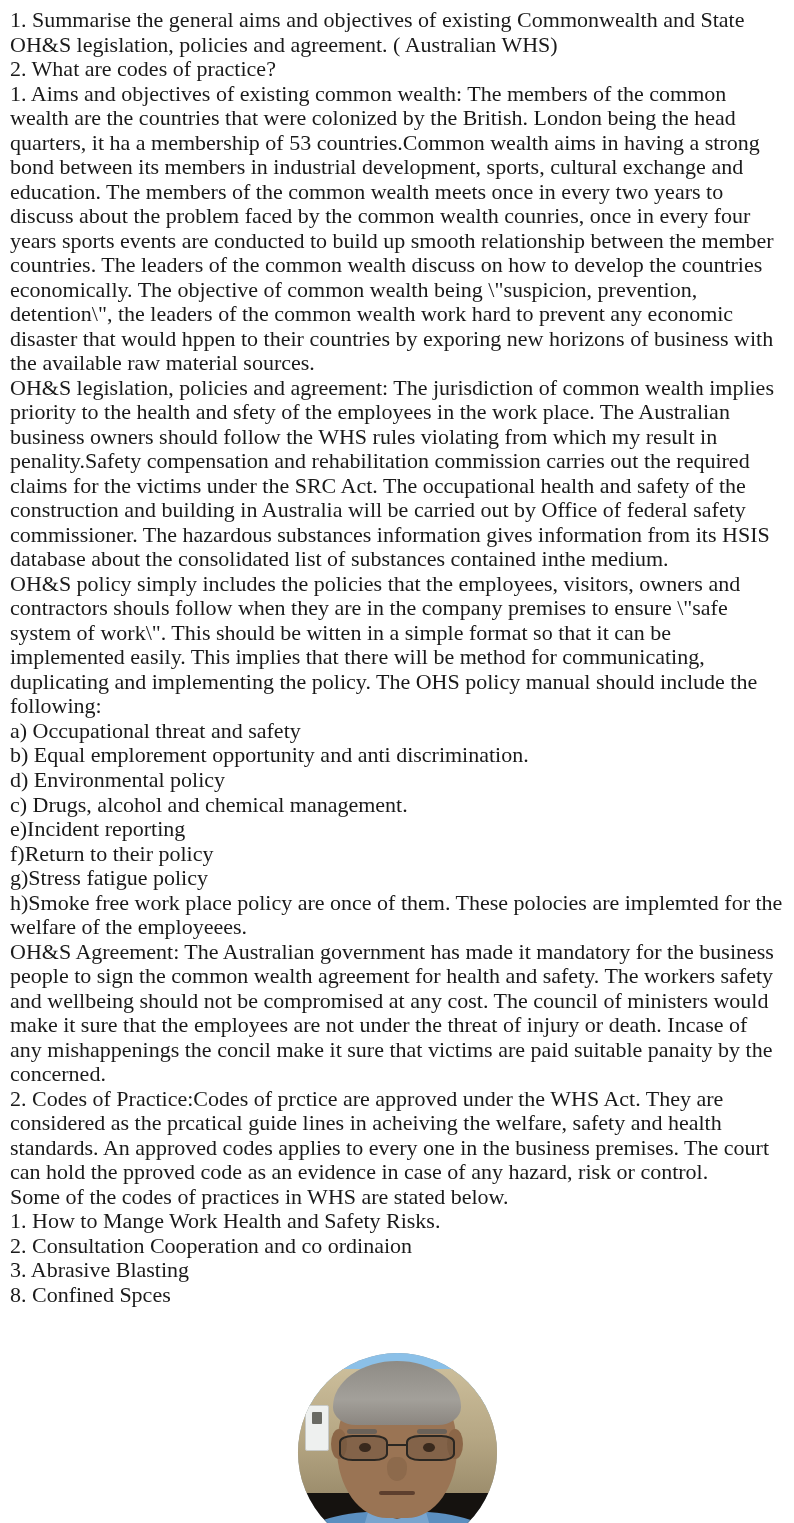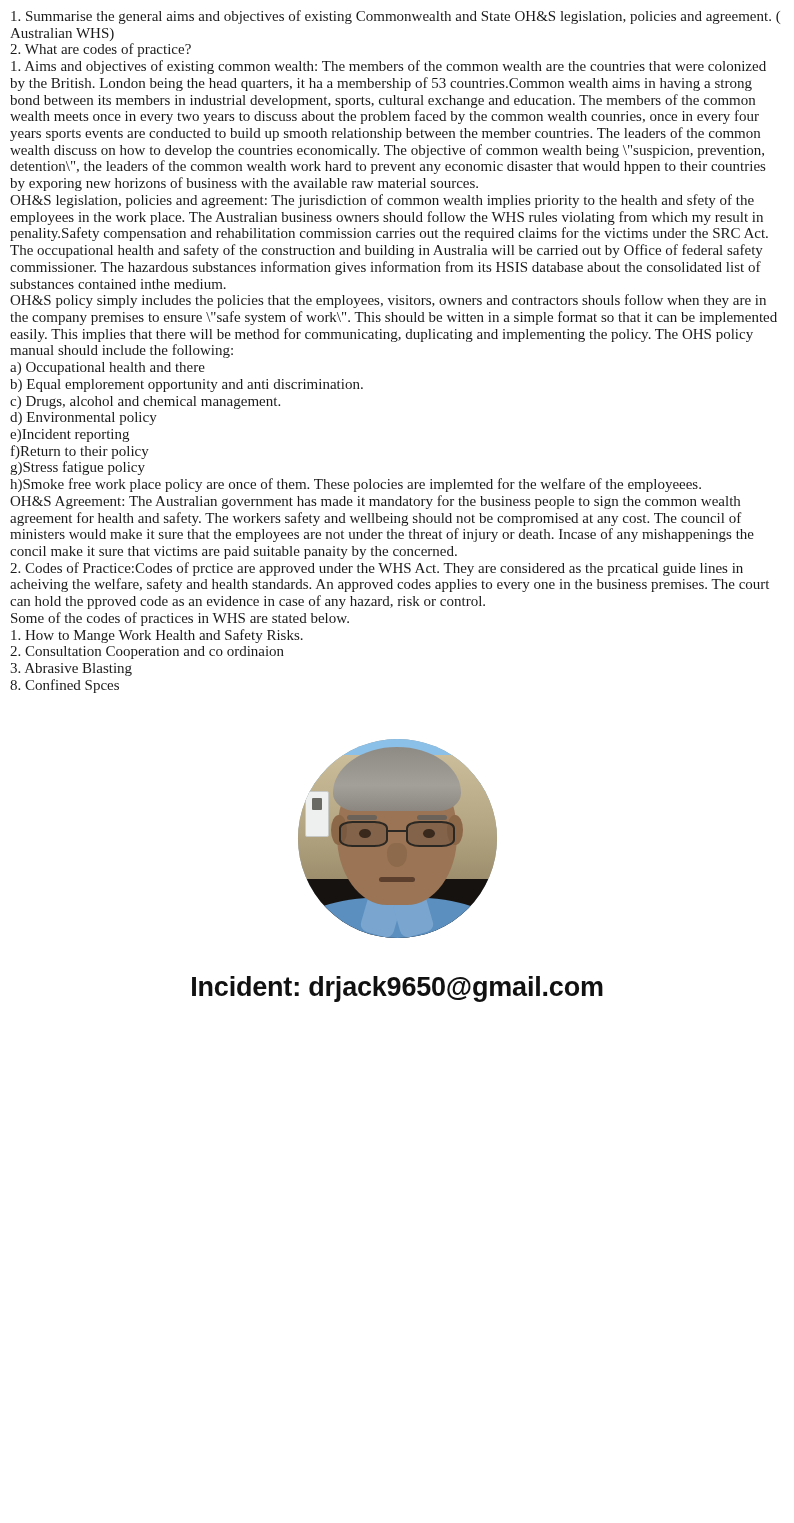--- a/index.html
+++ b/index.html
@@ -14,21 +14,21 @@
     color: #1a1a1a;
     -webkit-font-smoothing: antialiased;
   }
   .page {
     width: 794px;
     box-sizing: border-box;
     padding: 8px 10px 0 10px;
   }
   p.q, p.para, p.item, p.num {
     margin: 0 0 0 0;
-    font-size: 15px;
+    font-size: 22px;
     line-height: 1.115;
     text-align: left;
   }
   .q { font-weight: 400; margin-bottom: 17px; }
   .para { font-weight: 400; margin-bottom: 17px; }
   .item { font-weight: 400; margin-bottom: 17px; }
   .num  { font-weight: 400; margin-bottom: 17px; }
   h3.solution {
     font-size: 19px;
     font-weight: 700;
@@ -214,24 +214,24 @@
 <div class="page">
 
   <p class="q">1. Summarise the general aims and objectives of existing Commonwealth and State OH&amp;S legislation, policies and agreement. ( Australian WHS)</p>
   <p class="q">2. What are codes of practice?</p>
 
 
   <p class="para">1. Aims and objectives of existing common wealth: The members of the common wealth are the countries that were colonized by the British. London being the head quarters, it ha a membership of 53 countries.Common wealth aims in having a strong bond between its members in industrial development, sports, cultural exchange and education. The members of the common wealth meets once in every two years to discuss about the problem faced by the common wealth counries, once in every four years sports events are conducted to build up smooth relationship between the member countries. The leaders of the common wealth discuss on how to develop the countries economically. The objective of common wealth being \"suspicion, prevention, detention\", the leaders of the common wealth work hard to prevent any economic disaster that would hppen to their countries by exporing new horizons of business with the available raw material sources.</p>
   <p class="para">OH&amp;S legislation, policies and agreement: The jurisdiction of common wealth implies priority to the health and sfety of the employees in the work place. The Australian business owners should follow the WHS rules violating from which my result in penality.Safety compensation and rehabilitation commission carries out the required claims for the victims under the SRC Act. The occupational health and safety of the construction and building in Australia will be carried out by Office of federal safety commissioner. The hazardous substances information gives information from its HSIS database about the consolidated list of substances contained inthe medium.</p>
   <p class="para">OH&amp;S policy simply includes the policies that the employees, visitors, owners and contractors shouls follow when they are in the company premises to ensure \"safe system of work\". This should be witten in a simple format so that it can be implemented easily. This implies that there will be method for communicating, duplicating and implementing the policy. The OHS policy manual should include the following:</p>
 
-  <p class="item">a) Occupational health and there</p>
+  <p class="item">a) Occupational threat and safety</p>
   <p class="item">b) Equal emplorement opportunity and anti discrimination.</p>
+  <p class="item">d) Environmental policy</p>
   <p class="item">c) Drugs, alcohol and chemical management.</p>
-  <p class="item">d) Environmental policy</p>
   <p class="item">e)Incident reporting</p>
   <p class="item">f)Return to their policy</p>
   <p class="item">g)Stress fatigue policy</p>
 
   <p class="para">h)Smoke free work place policy are once of them. These polocies are implemted for the welfare of the employeees.</p>
   <p class="para">OH&amp;S Agreement: The Australian government has made it mandatory for the business people to sign the common wealth agreement for health and safety. The workers safety and wellbeing should not be compromised at any cost. The council of ministers would make it sure that the employees are not under the threat of injury or death. Incase of any mishappenings the concil make it sure that victims are paid suitable panaity by the concerned.</p>
   <p class="para">2. Codes of Practice:Codes of prctice are approved under the WHS Act. They are considered as the prcatical guide lines in acheiving the welfare, safety and health standards. An approved codes applies to every one in the business premises. The court can hold the pproved code as an evidence in case of any hazard, risk or control.</p>
   <p class="para">Some of the codes of practices in WHS are stated below.</p>
 
   <p class="num">1. How to Mange Work Health and Safety Risks.</p>

